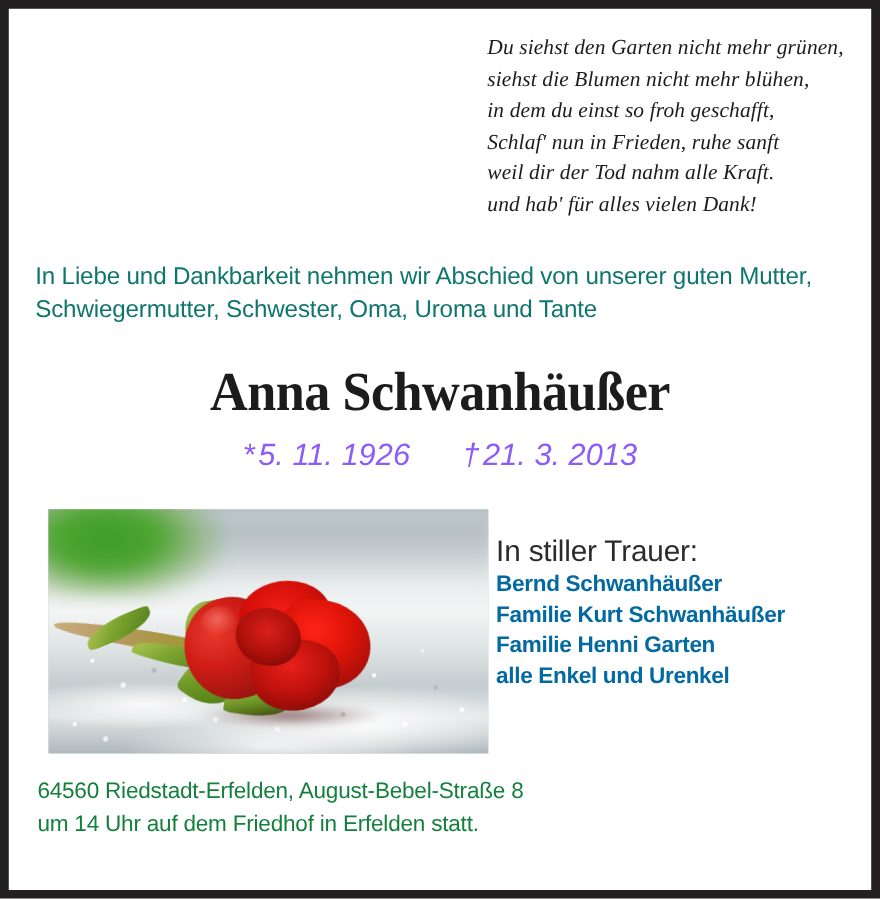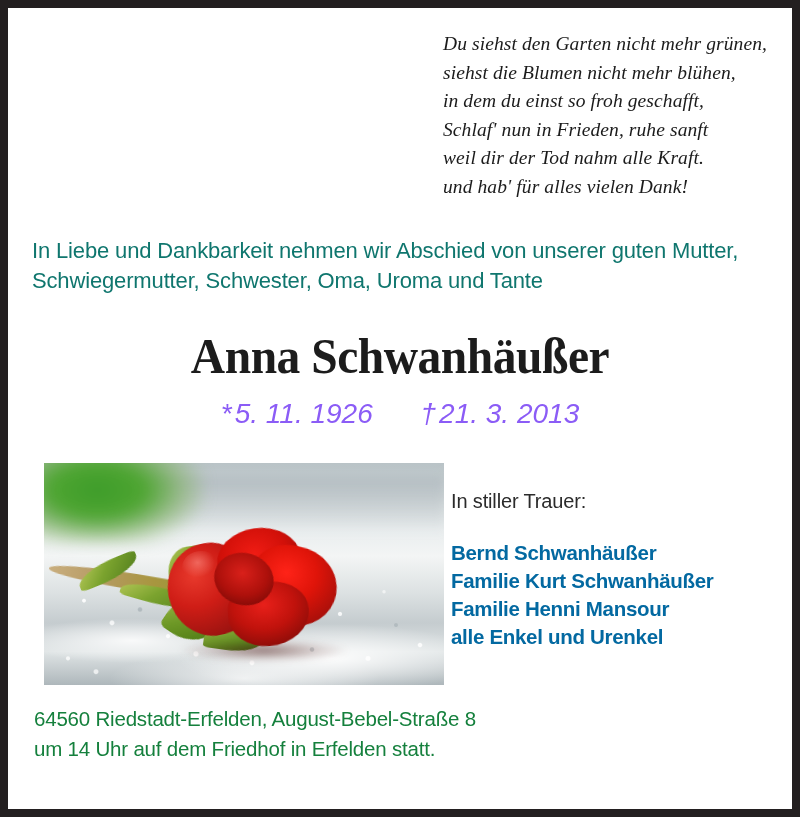--- a/index.html
+++ b/index.html
@@ -250,24 +250,24 @@
 
   
   .mourners {
     position: absolute;
     left: 443px;
     top: 478px;
     width: 320px;
     color: #2b2b2b;
   }
   .mourners-heading {
-    font-size: 20px;
+    font-size: 27px;
     line-height: 30px;
     letter-spacing: -0.15px;
-    margin-bottom: 23px;
+    margin-bottom: 1px;
   }
   .mourner {
     font-size: 20.5px;
     line-height: 28px;
     font-weight: bold;
     letter-spacing: -0.3px;
     color: #0369a1;
   }
 
   
@@ -332,21 +332,21 @@
         <div class="petal p-outer3"></div>
         <div class="petal p-core"></div>
         <div class="petal p-hi"></div>
       </div>
     </div>
 
     <div class="mourners">
       <div class="mourners-heading">In stiller Trauer:</div>
       <div class="mourner">Bernd Schwanhäußer</div>
       <div class="mourner">Familie Kurt Schwanhäußer</div>
-      <div class="mourner">Familie Henni Mansour</div>
+      <div class="mourner">Familie Henni Garten</div>
       <div class="mourner">alle Enkel und Urenkel</div>
     </div>
 
     <div class="footer">
       <div>64560 Riedstadt-Erfelden, August-Bebel-Straße 8</div>
       <div>um 14 Uhr auf dem Friedhof in Erfelden statt.</div>
     </div>
 
   </div>
 </div>

